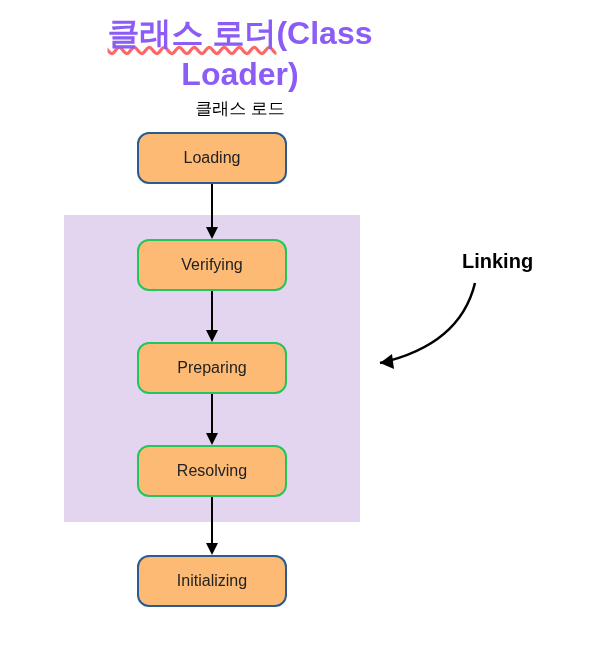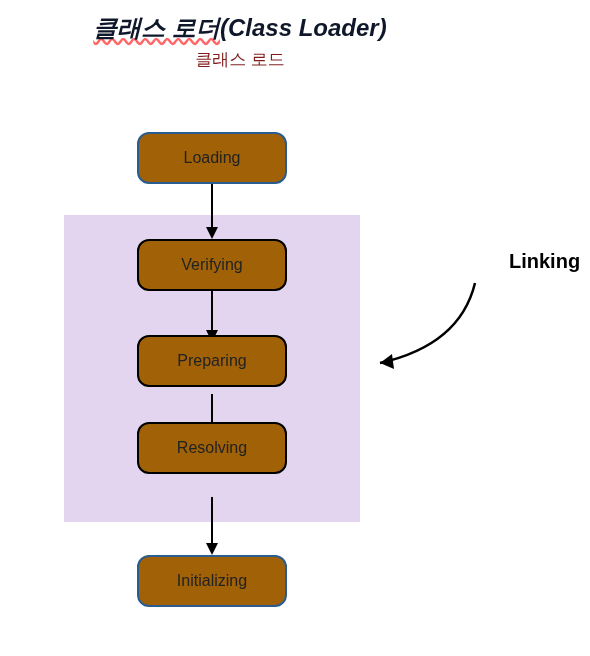--- a/index.html
+++ b/index.html
@@ -15,32 +15,31 @@
       position: relative;
       overflow: hidden;
     }
     .header {
       text-align: center;
       padding-top: 12px;
       padding-left: 50px;
       padding-right: 160px;
     }
     .title {
-      font-size: 24px;
+      font-size: 32px;
       font-weight: 900;
-      color: #0f172a;
+      color: #8b5cf6;
       text-decoration: underline;
       text-decoration-color: #ff6666;
       text-decoration-style: wavy;
       text-underline-offset: 2px;
-      font-style: italic;
     }
     .subtitle {
       font-size: 17px;
-      color: #7f1d1d;
+      color: #000000;
       margin-top: 4px;
     }
     .diagram {
       position: absolute;
       top: 0;
       left: 0;
       width: 590px;
       height: 656px;
     }
     .linking-bg {
@@ -50,34 +49,34 @@
       width: 296px;
       height: 307px;
       background: #e3d5f0;
       z-index: 0;
     }
     .node {
       position: absolute;
       width: 150px;
       height: 52px;
       border-radius: 12px;
-      background: #a16207;
+      background: #fdba74;
       display: flex;
       align-items: center;
       justify-content: center;
       font-size: 16px;
       font-weight: 500;
       color: #222;
       z-index: 2;
     }
     .node-blue {
       border: 2px solid #2a5c8f;
     }
     .node-purple {
-      border: 2px solid #000000;
+      border: 2px solid #22c55e;
     }
     .arrow {
       position: absolute;
       z-index: 1;
     }
     .arrow-line {
       position: absolute;
       width: 2px;
       background: #000;
     }
@@ -88,21 +87,20 @@
       border-left: 6px solid transparent;
       border-right: 6px solid transparent;
       border-top: 12px solid #000;
     }
     .linking-label {
       position: absolute;
       font-size: 20px;
       font-weight: 700;
       color: #000;
       z-index: 2;
-      margin-left: 47px;
     }
     .curved-arrow {
       position: absolute;
       z-index: 2;
     }
   </style>
 </head>
 <body>
 
 <div class="header">
@@ -117,25 +115,25 @@
   <div class="linking-bg"></div>
 
   <div class="node node-blue" style="left:137px; top:132px;">
     <span>Loading</span>
   </div>
 
   <div class="node node-purple" style="left:137px; top:239px;">
     <span>Verifying</span>
   </div>
 
-  <div class="node node-purple" style="left:137px; top:335px;text-align:center;">
+  <div class="node node-purple" style="left:137px; top:342px;text-align:center;">
     <span>Preparing</span>
   </div>
 
-  <div class="node node-purple" style="left:137px; top:422px;">
+  <div class="node node-purple" style="left:137px; top:445px;">
     <span>Resolving</span>
   </div>
 
   <div class="node node-blue" style="left:137px; top:555px;align-items:center;">
     <span>Initializing</span>
   </div>
 
   <div class="arrow">
     <div class="arrow-line" style="left:211px; top:184px; height:43px;"></div>
     <div class="arrow-head" style="left:206px; top:227px;"></div>

